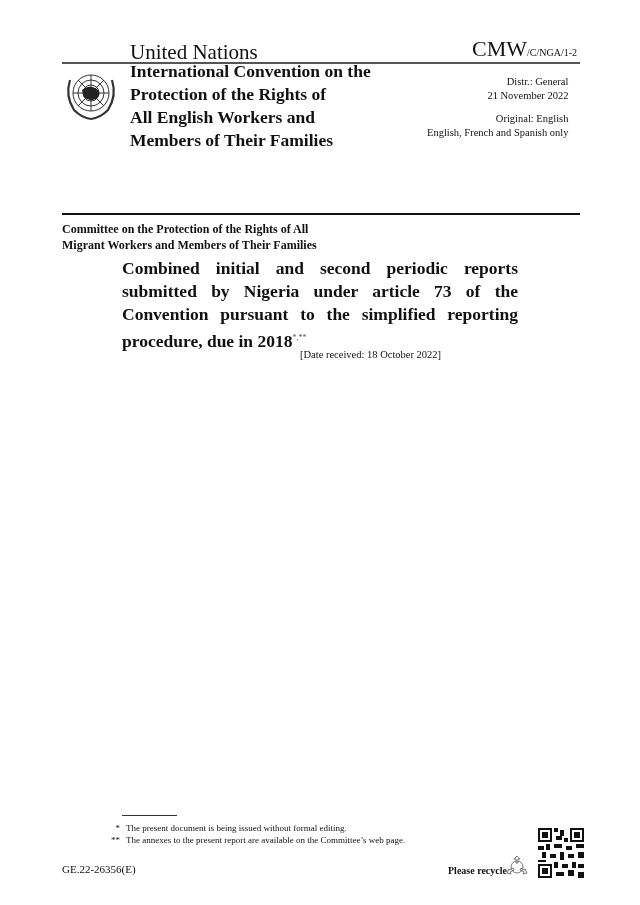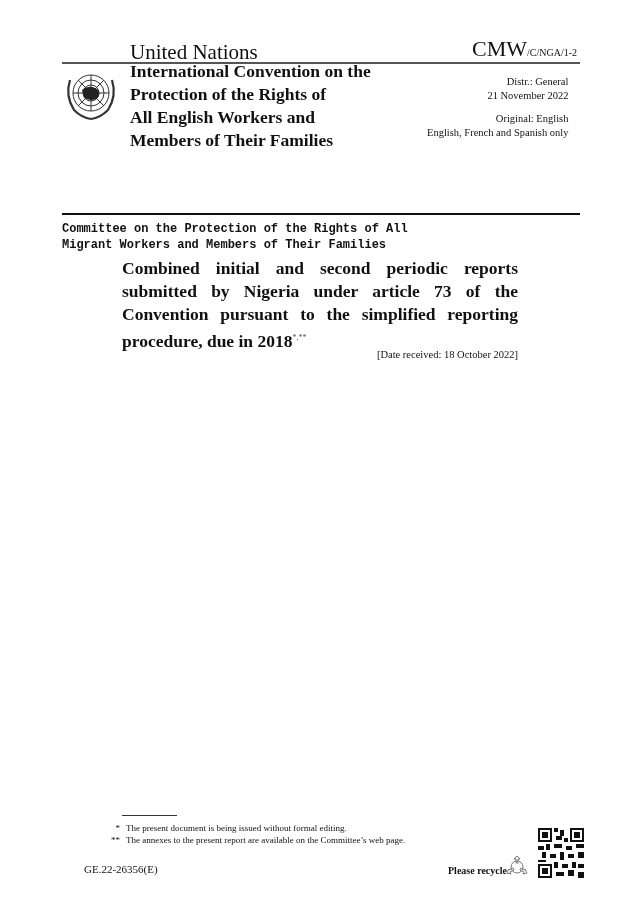--- a/index.html
+++ b/index.html
@@ -9,30 +9,30 @@
   .symbol { left:472px; top:36px; white-space:nowrap; }
   .symbol .big { font-size:22px; }
   .symbol .small { font-size:10px; }
   .rule-top { left:62px; top:62px; width:518px; height:2px; background:#555; }
   .emblem { left:62px; top:66px; width:58px; height:58px; }
   .conv-title { left:130px; top:60px; font-size:17.5px; font-weight:bold; line-height:23px; width:280px; }
   .distr { left:427px; top:75px; font-size:10.5px; line-height:14px; }
   .distr div { white-space:nowrap;text-align:right; }
   .gap { height:9px; }
   .rule-mid { left:62px; top:213px; width:518px; height:2px; background:#111; }
-  .committee { left:62px; top:221px; font-size:12px; font-weight:bold; line-height:16px;font-family:Liberation Mono, monospace; }
+  .committee { left:62px; top:221px; font-size:12px; font-weight:bold; line-height:16px; }
   .report-title { left:122px; top:257px; width:396px; font-size:17.5px; font-weight:bold; line-height:23px; text-align:justify; }
   .report-title sup { font-size:8px; font-weight:normal; color:#555; }
-  .date-received { left:300px; top:349px; width:218px; text-align:right; font-size:10.5px; }
+  .date-received { left:300px; top:349px; width:218px; font-size:10.5px; }
   .fn-rule { left:122px; top:815px; width:55px; height:1px; background:#333; }
   .footnote { left:100px; font-size:9px; white-space:nowrap; }
   .fn1 { top:823px; }
   .fn2 { top:835px; }
   .fn .mark { display:inline-block; width:20px; text-align:right; margin-right:6px; }
-  .jobno { left:62px; top:863px; font-size:11px;margin-left:22px; }
+  .jobno { left:62px; top:863px; font-size:11px; }
   .recycle { left:448px; top:865px; font-size:10px; font-weight:bold; }
   .recycle-icon { left:506px; top:855px; width:22px; height:22px; }
   .qr { left:538px; top:828px; width:46px; height:50px; }
 </style>
 </head>
 <body>
 
 <div class="abs un-label">United Nations</div>
 <div class="abs symbol">
   <span class="big">CMW</span><span class="small">/C/NGA/1-2</span>

